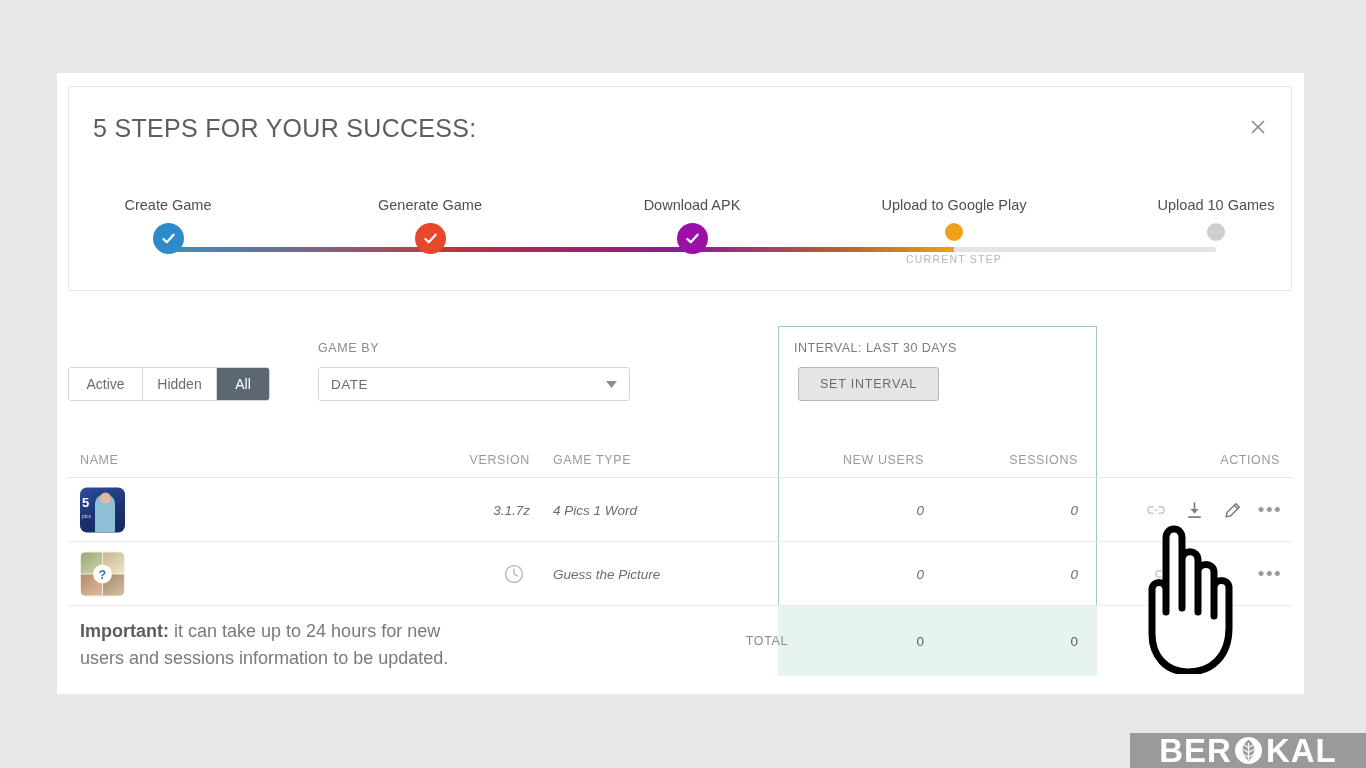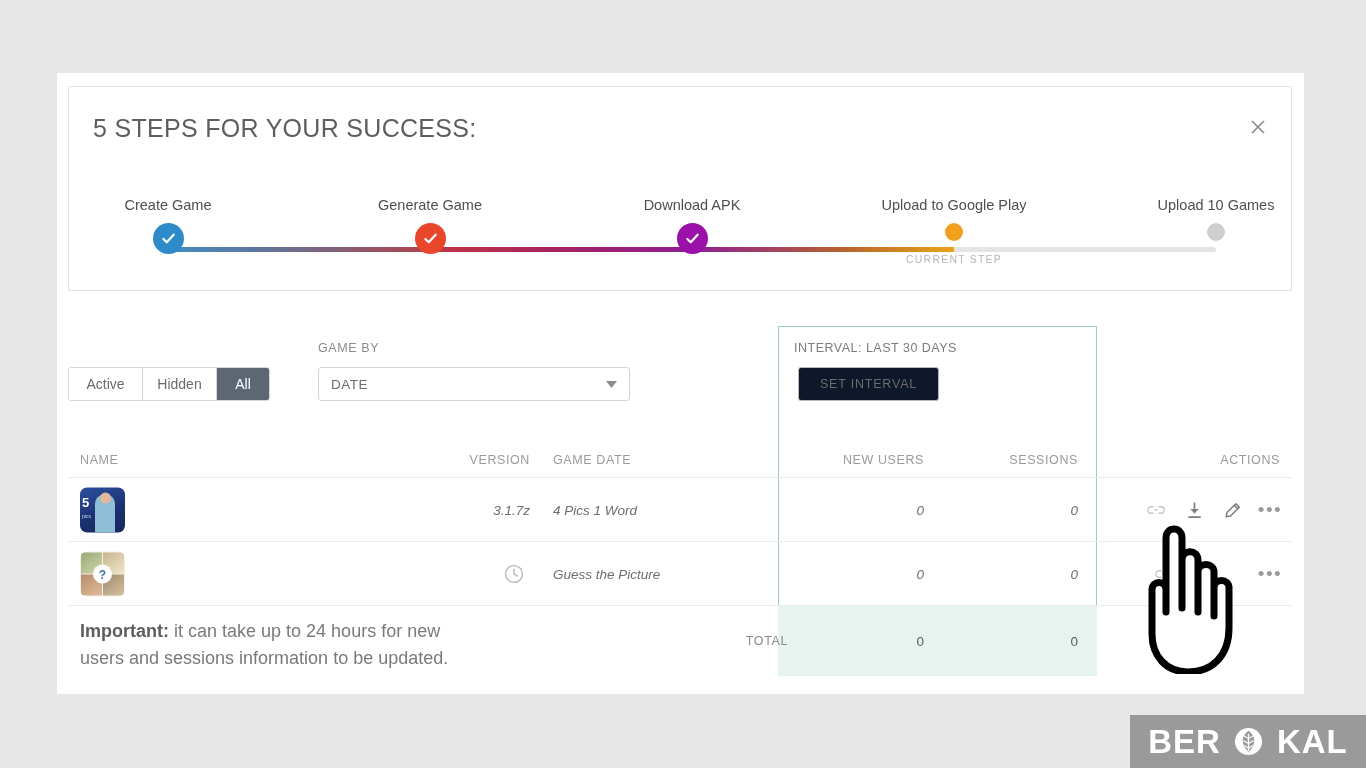--- a/index.html
+++ b/index.html
@@ -164,21 +164,21 @@
     font-size: 12.5px;
     letter-spacing: 0.5px;
     color: #7b7b7b;
   }
   #set-interval-button {
     position: absolute;
     left: 741px; top: 294px;
     width: 141px; height: 34px;
     border: 1px solid #b9b9b9;
     border-radius: 3px;
-    background: #0f172a;
+    background: #e5e5e5;
     font-size: 12.5px;
     letter-spacing: 0.8px;
     color: #6b6b6b;
     display: flex; align-items: center; justify-content: center;
     cursor: pointer;
   }
 
   
   #games-table {
     position: absolute;
@@ -335,24 +335,24 @@
     position: absolute;
     left: 1122px; top: 516px;
     width: 132px; height: 158px;
     pointer-events: none;
   }
 
   
   #watermark {
     position: absolute;
     right: 0; bottom: 0;
-    width: 236px; height: 53px;
+    width: 236px; height: 35px;
     background: #9a9a9a;
     display: flex; align-items: center; justify-content: center;
-    gap: 12px;
+    gap: 1px;
   }
   #watermark .wm-text {
     color: #ffffff;
     font-size: 33px;
     font-weight: bold;
     letter-spacing: 1px;
     line-height: 1;
   }
   #leaf-icon {
     width: 30px; height: 30px;
@@ -445,21 +445,21 @@
 
   <div id="interval-box"></div>
   <div id="interval-label">INTERVAL: LAST 30 DAYS</div>
   <div id="set-interval-button">SET INTERVAL</div>
 
   <div id="games-table">
 
     <div class="trow" id="thead">
       <div class="th col-name">NAME</div>
       <div class="th col-version">VERSION</div>
-      <div class="th col-gametype">GAME DATE</div>
+      <div class="th col-gametype">GAME TYPE</div>
       <div class="th col-newusers">NEW USERS</div>
       <div class="th col-sessions">SESSIONS</div>
       <div class="th col-actions">ACTIONS</div>
       <div class="row-divider"></div>
     </div>
 
     <div class="trow">
       <div class="thumb thumb-a">
         <div class="person"></div>
         <div class="head"></div>

